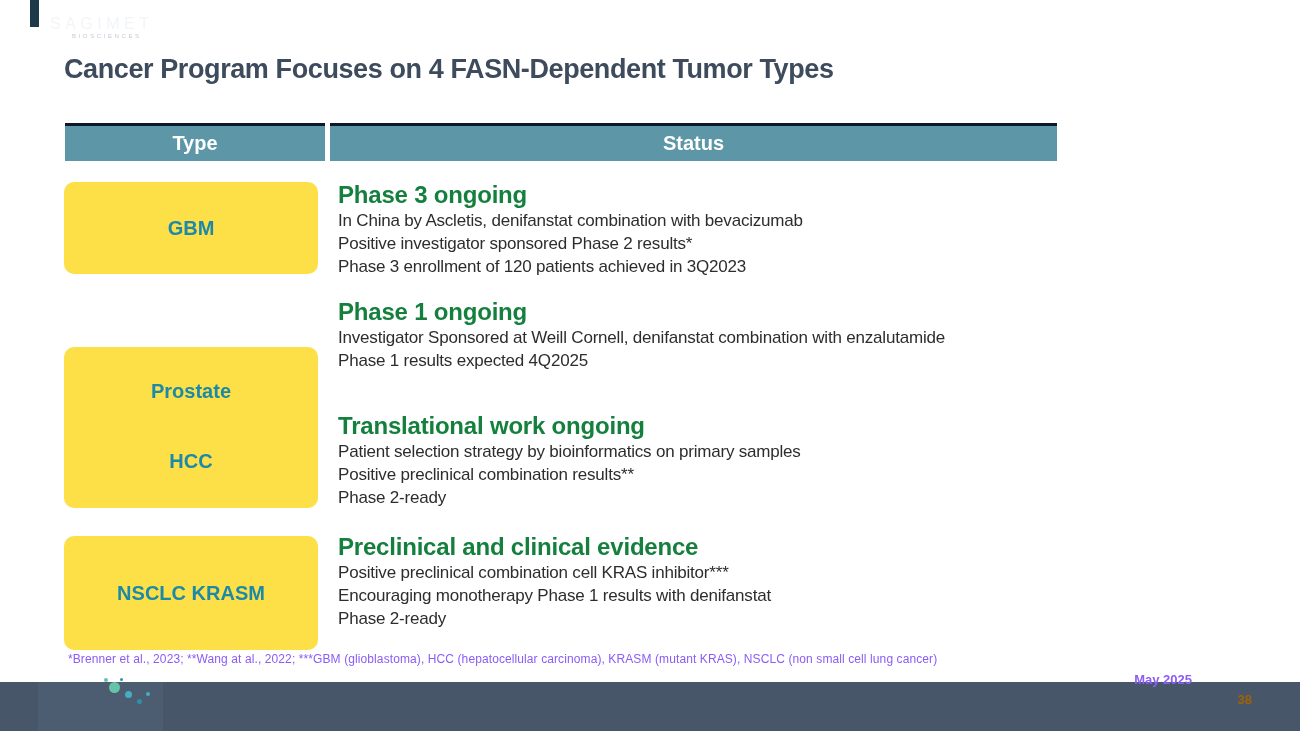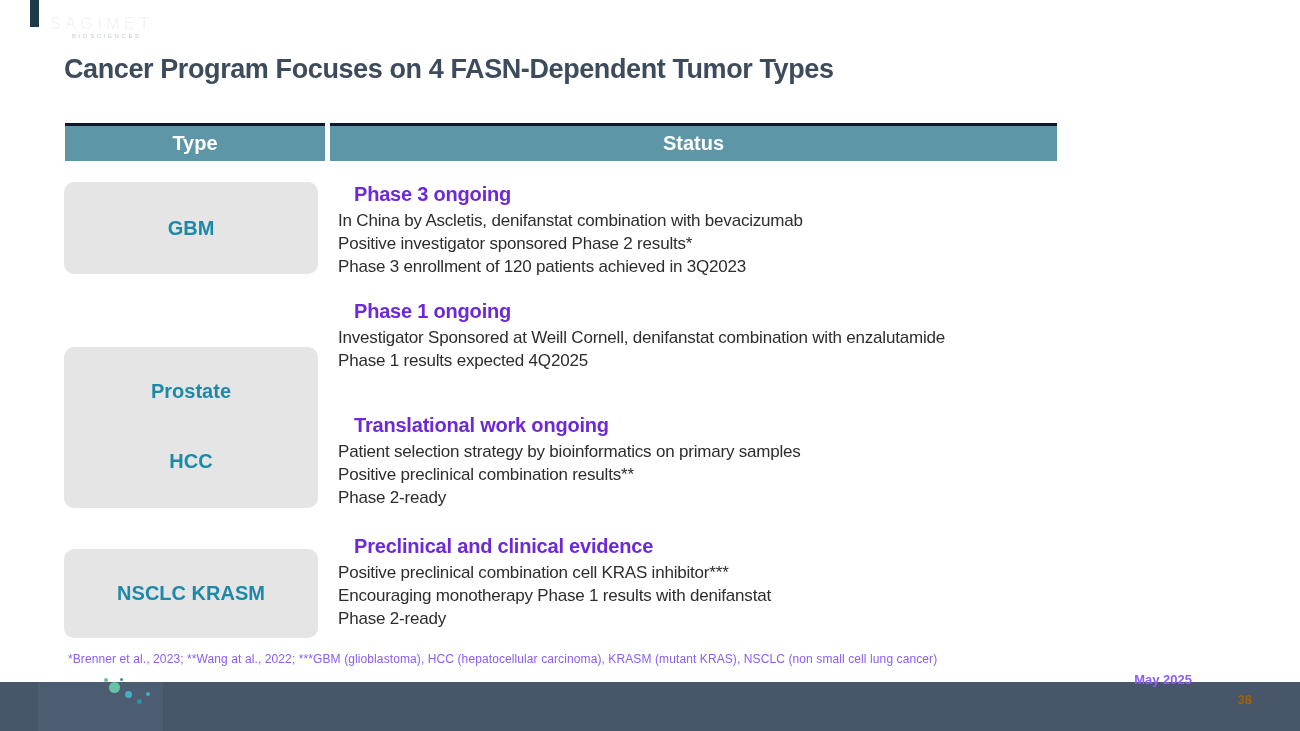--- a/index.html
+++ b/index.html
@@ -31,36 +31,36 @@
   }
   .th-type { width: 260px; }
   .th-gap { width: 5px; background: #ffffff; }
   .th-status { flex: 1; }
   .row {
     position: absolute; left: 64px; width: 1000px;
     display: flex; align-items: stretch;
   }
   .type-box {
     width: 254px; flex: 0 0 254px;
-    background: #e5e5e5; border-radius: 10px;
+    background: #fde047; border-radius: 10px;
     display: flex; align-items: center; justify-content: center;
     color: #1c89a8; font-size: 20px; font-weight: bold;
   }
   .status-block { margin-left: 20px; padding-top: 0; }
   .status-headline {
-    color: #6d28d9; font-size: 20px; font-weight: bold;
-    line-height: 25px; margin-bottom: 2px; letter-spacing: -0.2px; margin-left: 16px;
+    color: #15803d; font-size: 24px; font-weight: bold;
+    line-height: 25px; margin-bottom: 2px; letter-spacing: -0.2px;
   }
   .status-line {
     color: #2d2d2d; font-size: 17px; line-height: 23px; letter-spacing: -0.2px;
   }
   .row-0 { top: 182px; } .row-0 .type-box { height: 92px; }
   .row-1 { top: 299px; } .row-1 .type-box { height: 88px; margin-top: 48px; }
   .row-2 { top: 413px; } .row-2 .type-box { height: 93px; margin-top: 2px; }
-  .row-3 { top: 534px; } .row-3 .type-box { height: 89px; margin-top: 15px; }
+  .row-3 { top: 534px; } .row-3 .type-box { height: 114px; margin-top: 2px; }
   .footnote {
     position: absolute; left: 68px; top: 652px;
     font-size: 12px; color: #8b5cf6; letter-spacing: 0.1px;
   }
   .footer {
     position: absolute; left: 0; bottom: 0; width: 1300px; height: 49px;
     background: #475669;
   }
   .logo-patch {
     position: absolute; left: 38px; top: 0; width: 125px; height: 49px;

